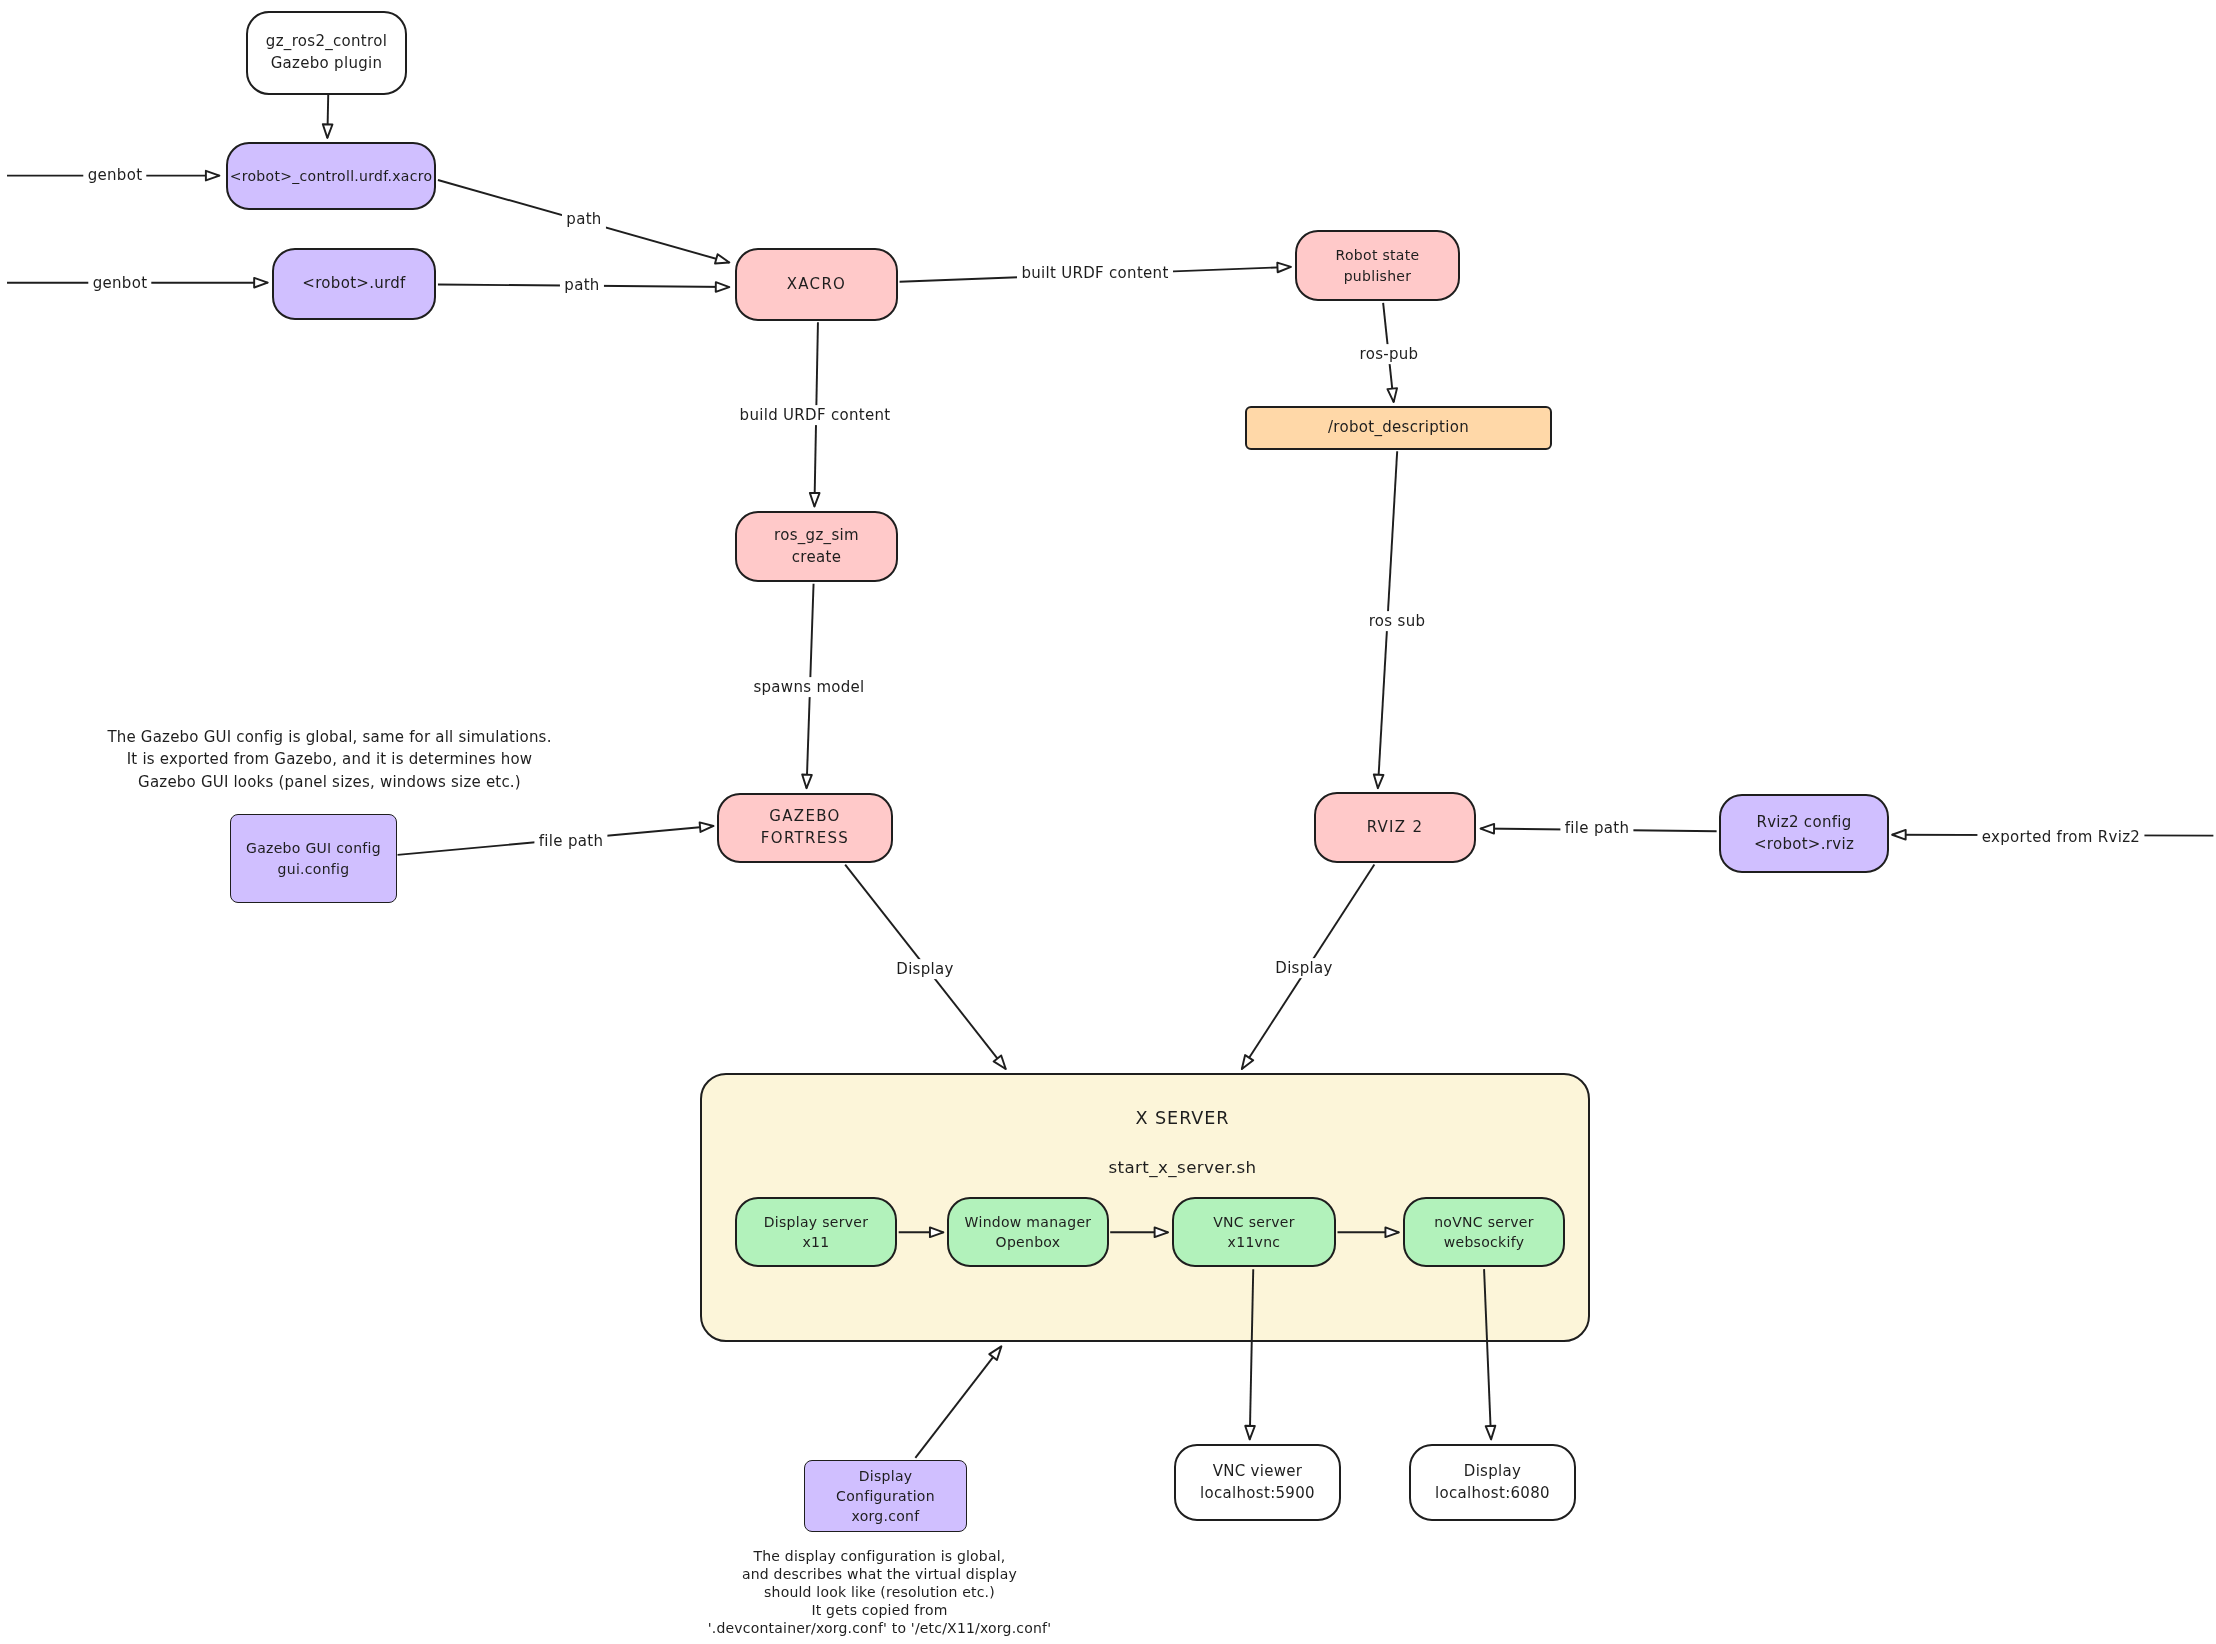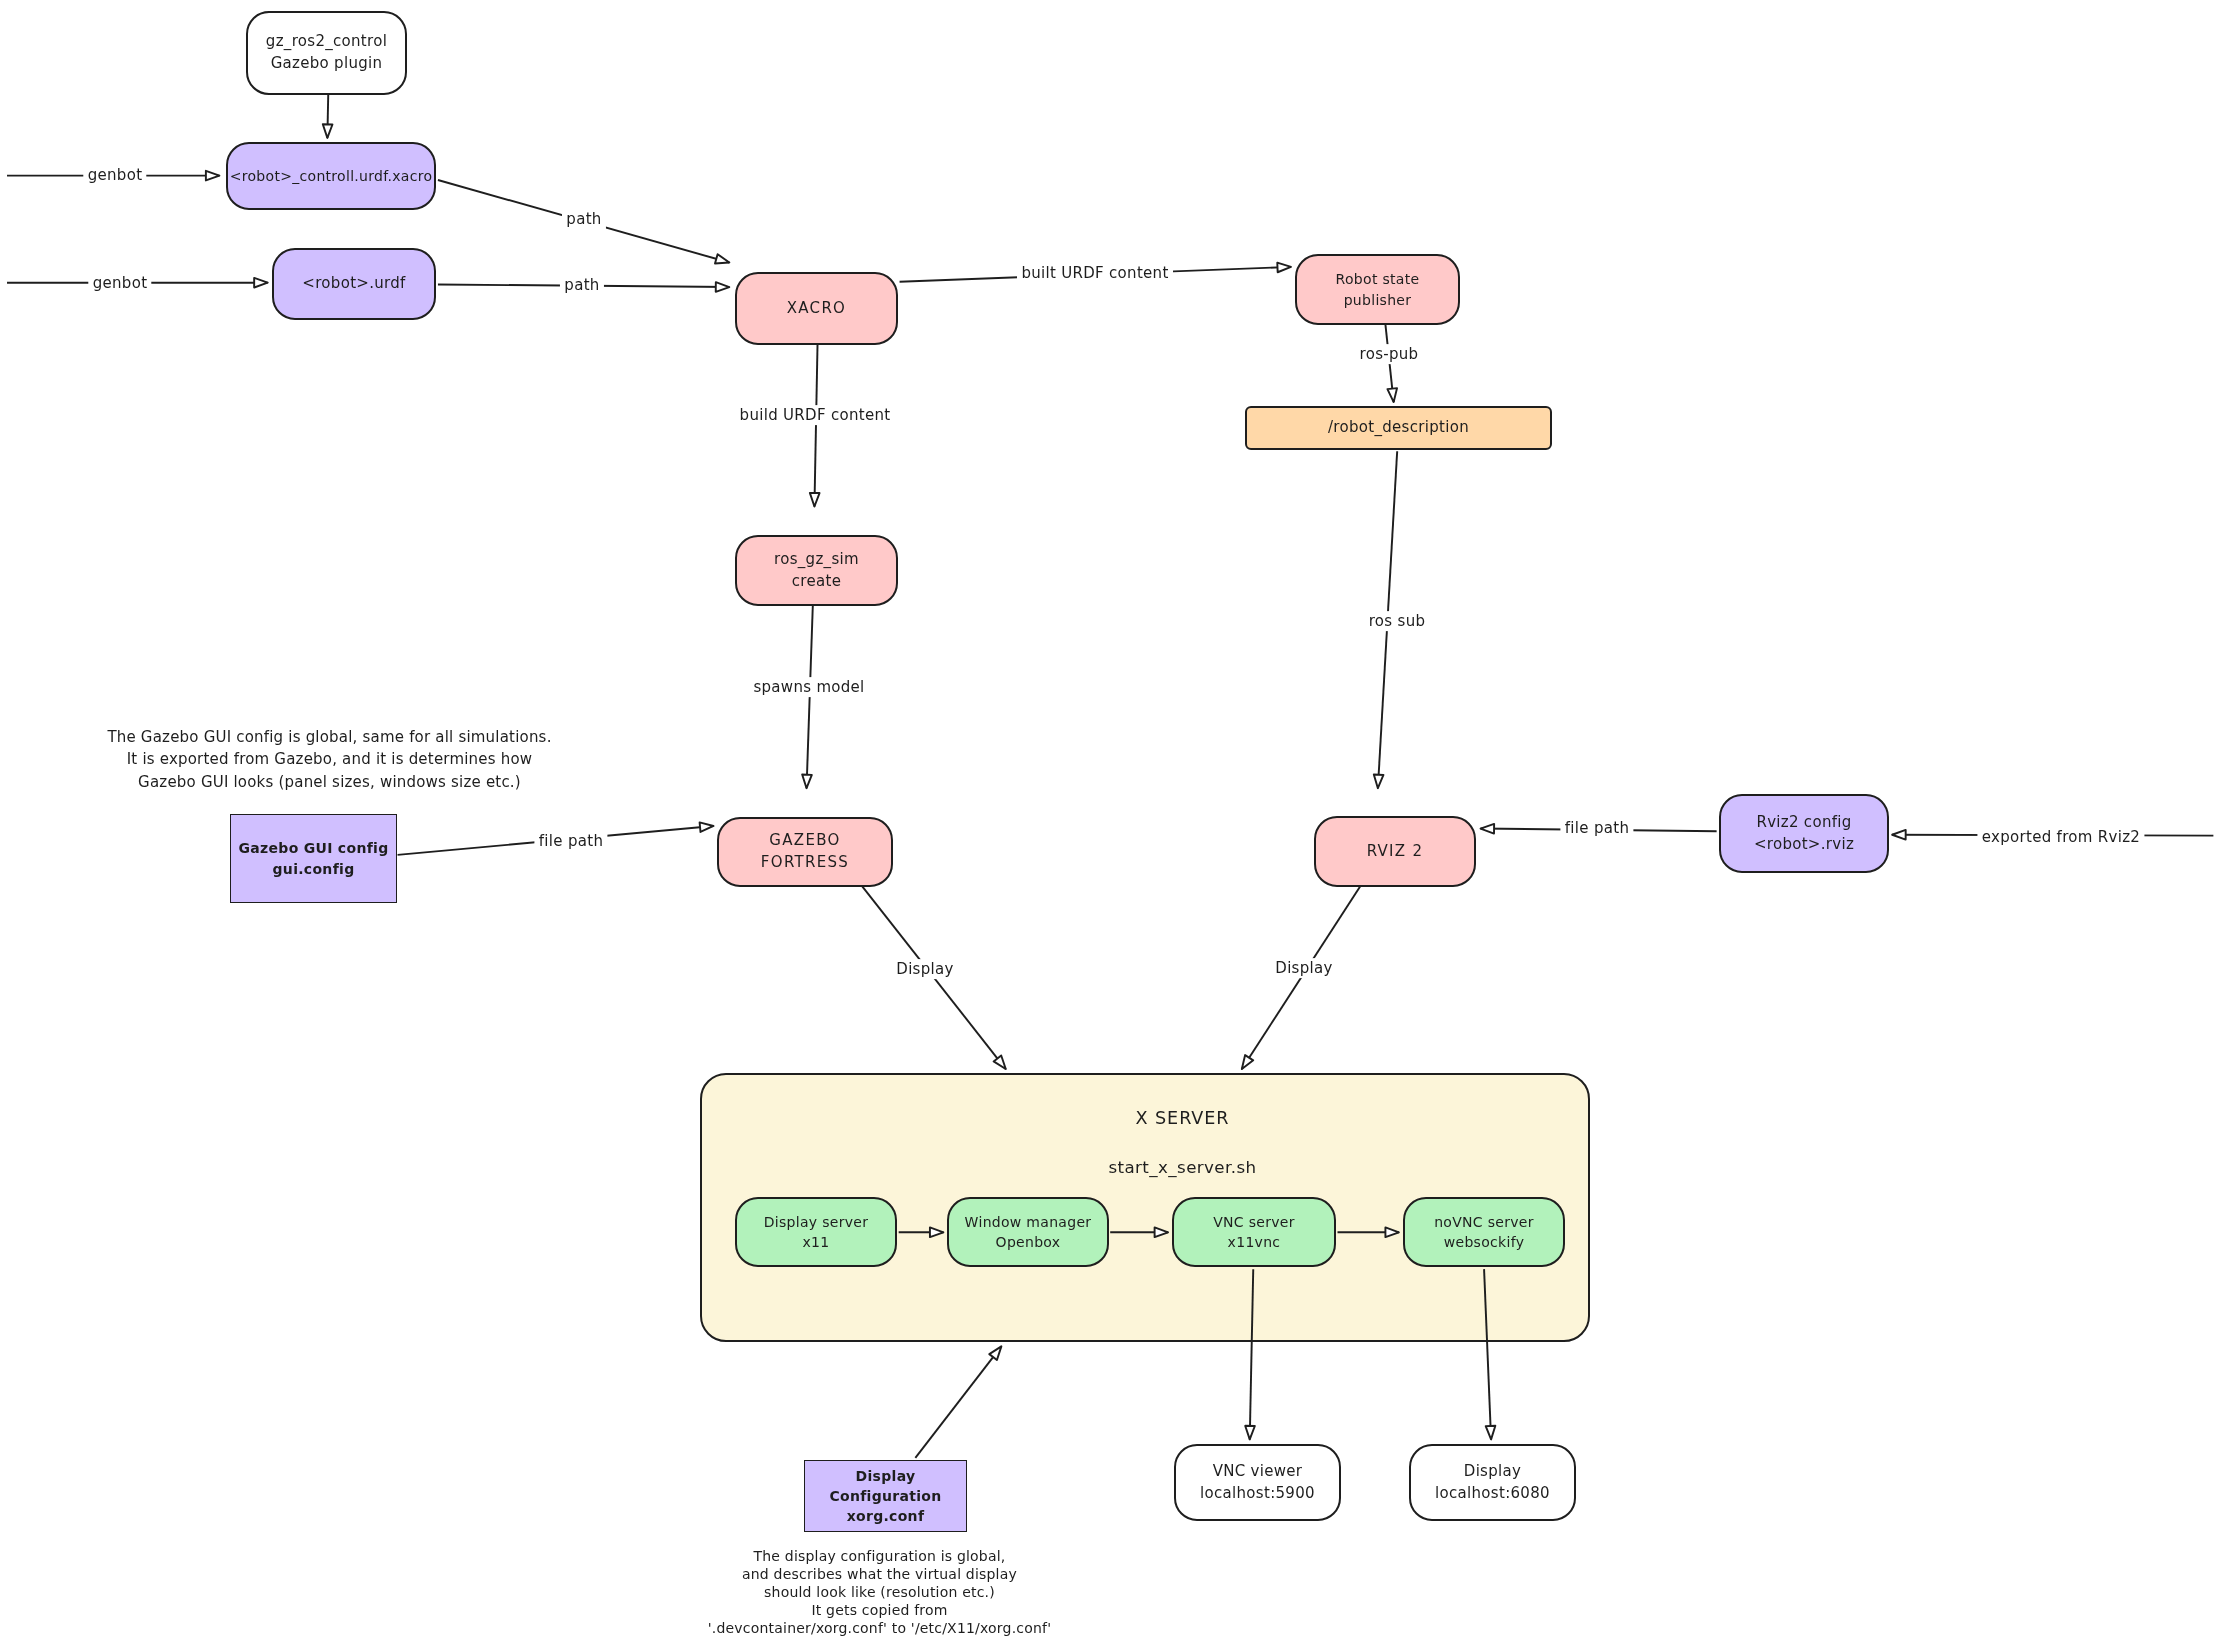--- a/index.html
+++ b/index.html
@@ -13,24 +13,24 @@
   svg.edges.overlay{z-index:4;}
   .node{
     position:absolute;z-index:2;
     border:2.2px solid var(--stroke,#1e1e1e);
     border-radius:23px;
     display:flex;align-items:center;justify-content:center;
     text-align:center;white-space:pre-line;
     font-size:15px;line-height:1.45;letter-spacing:0.3px;
     box-sizing:border-box;padding:3.5px;
   }
-  .node.sharp{border-radius:0;border-width:1.8px;font-weight:bold;}
+  .node.sharp{border-radius:8px;border-width:1.8px;}
   .white{background:var(--white,#ffffff);}
   .purple{background:var(--purple,#d0bfff);}
-  .pink{background:var(--pink,#ffc9c9);margin-top:24px;}
+  .pink{background:var(--pink,#ffc9c9);}
   .orange{background:var(--orange,#ffd8a8);}
   .green{background:var(--green,#b2f2bb);}
   .yellow{background:var(--yellow,#fcf5d9);}
   .xserver-box{border-radius:26px;}
   .xserver-title{
     position:absolute;z-index:2;text-align:center;white-space:pre-line;
     font-size:17.6px;line-height:24.6px;letter-spacing:0.9px;
   }
   .xserver-sub{font-size:16.7px;letter-spacing:0.4px;}
   .elabel{

